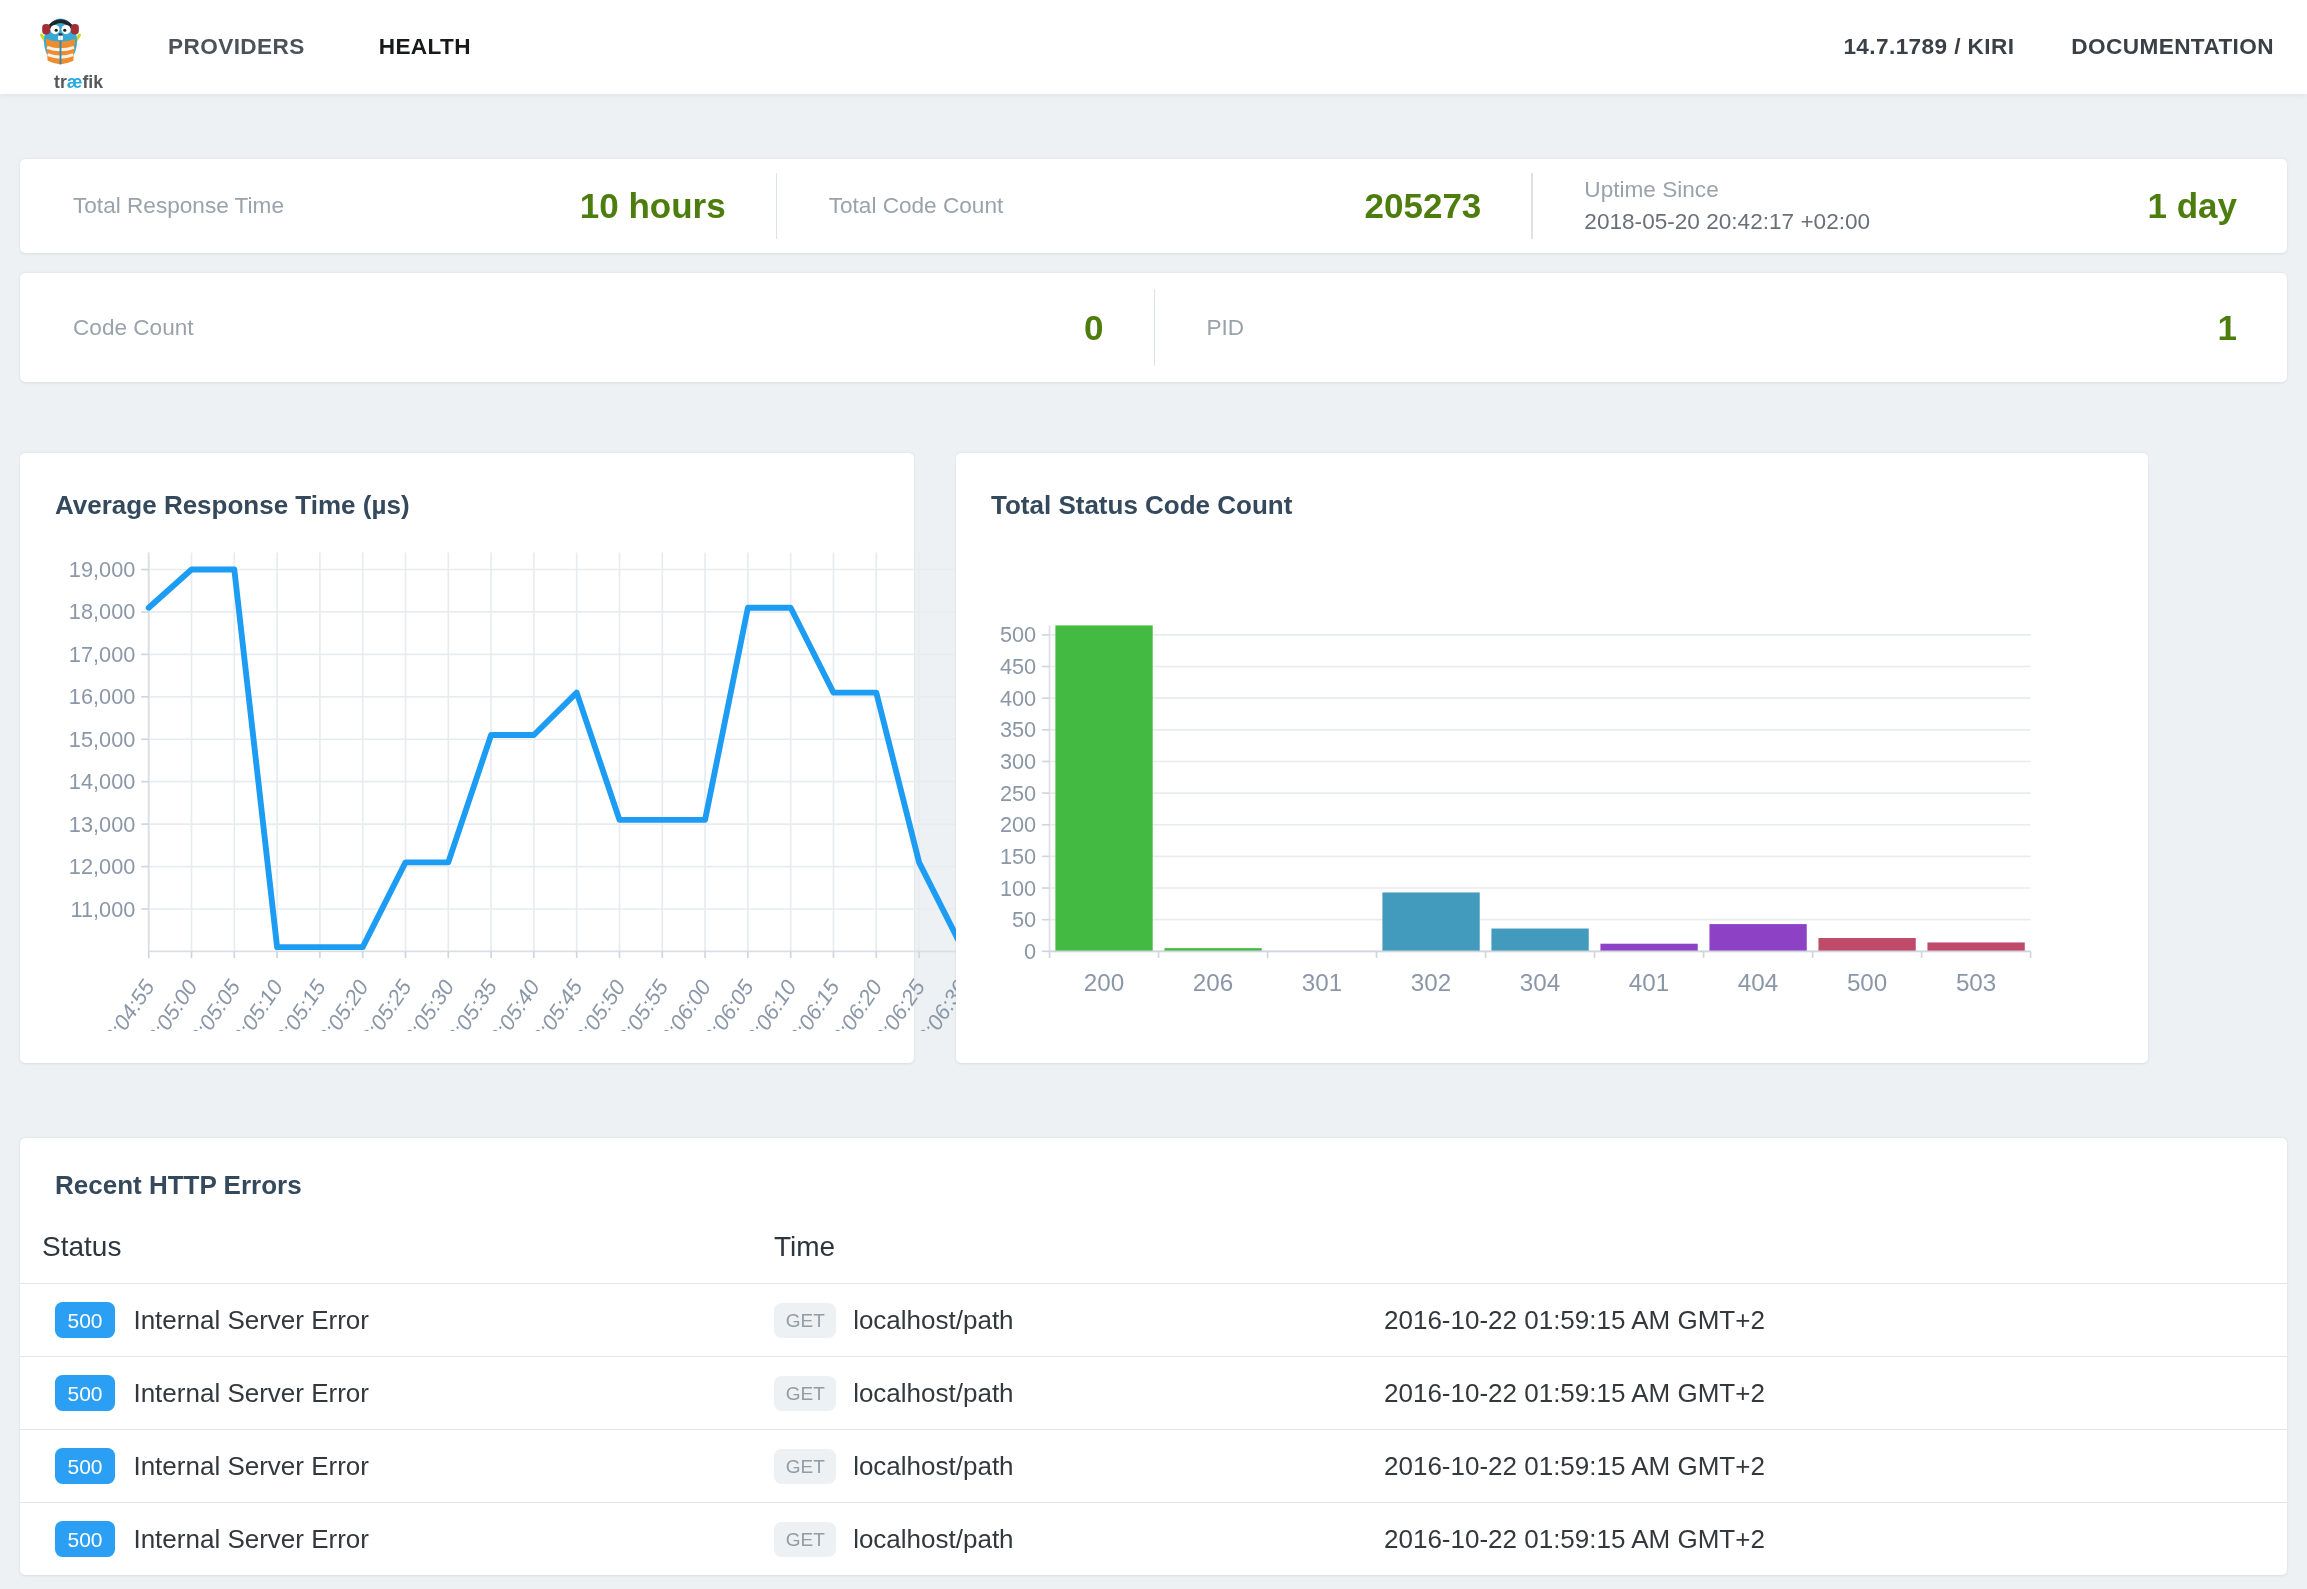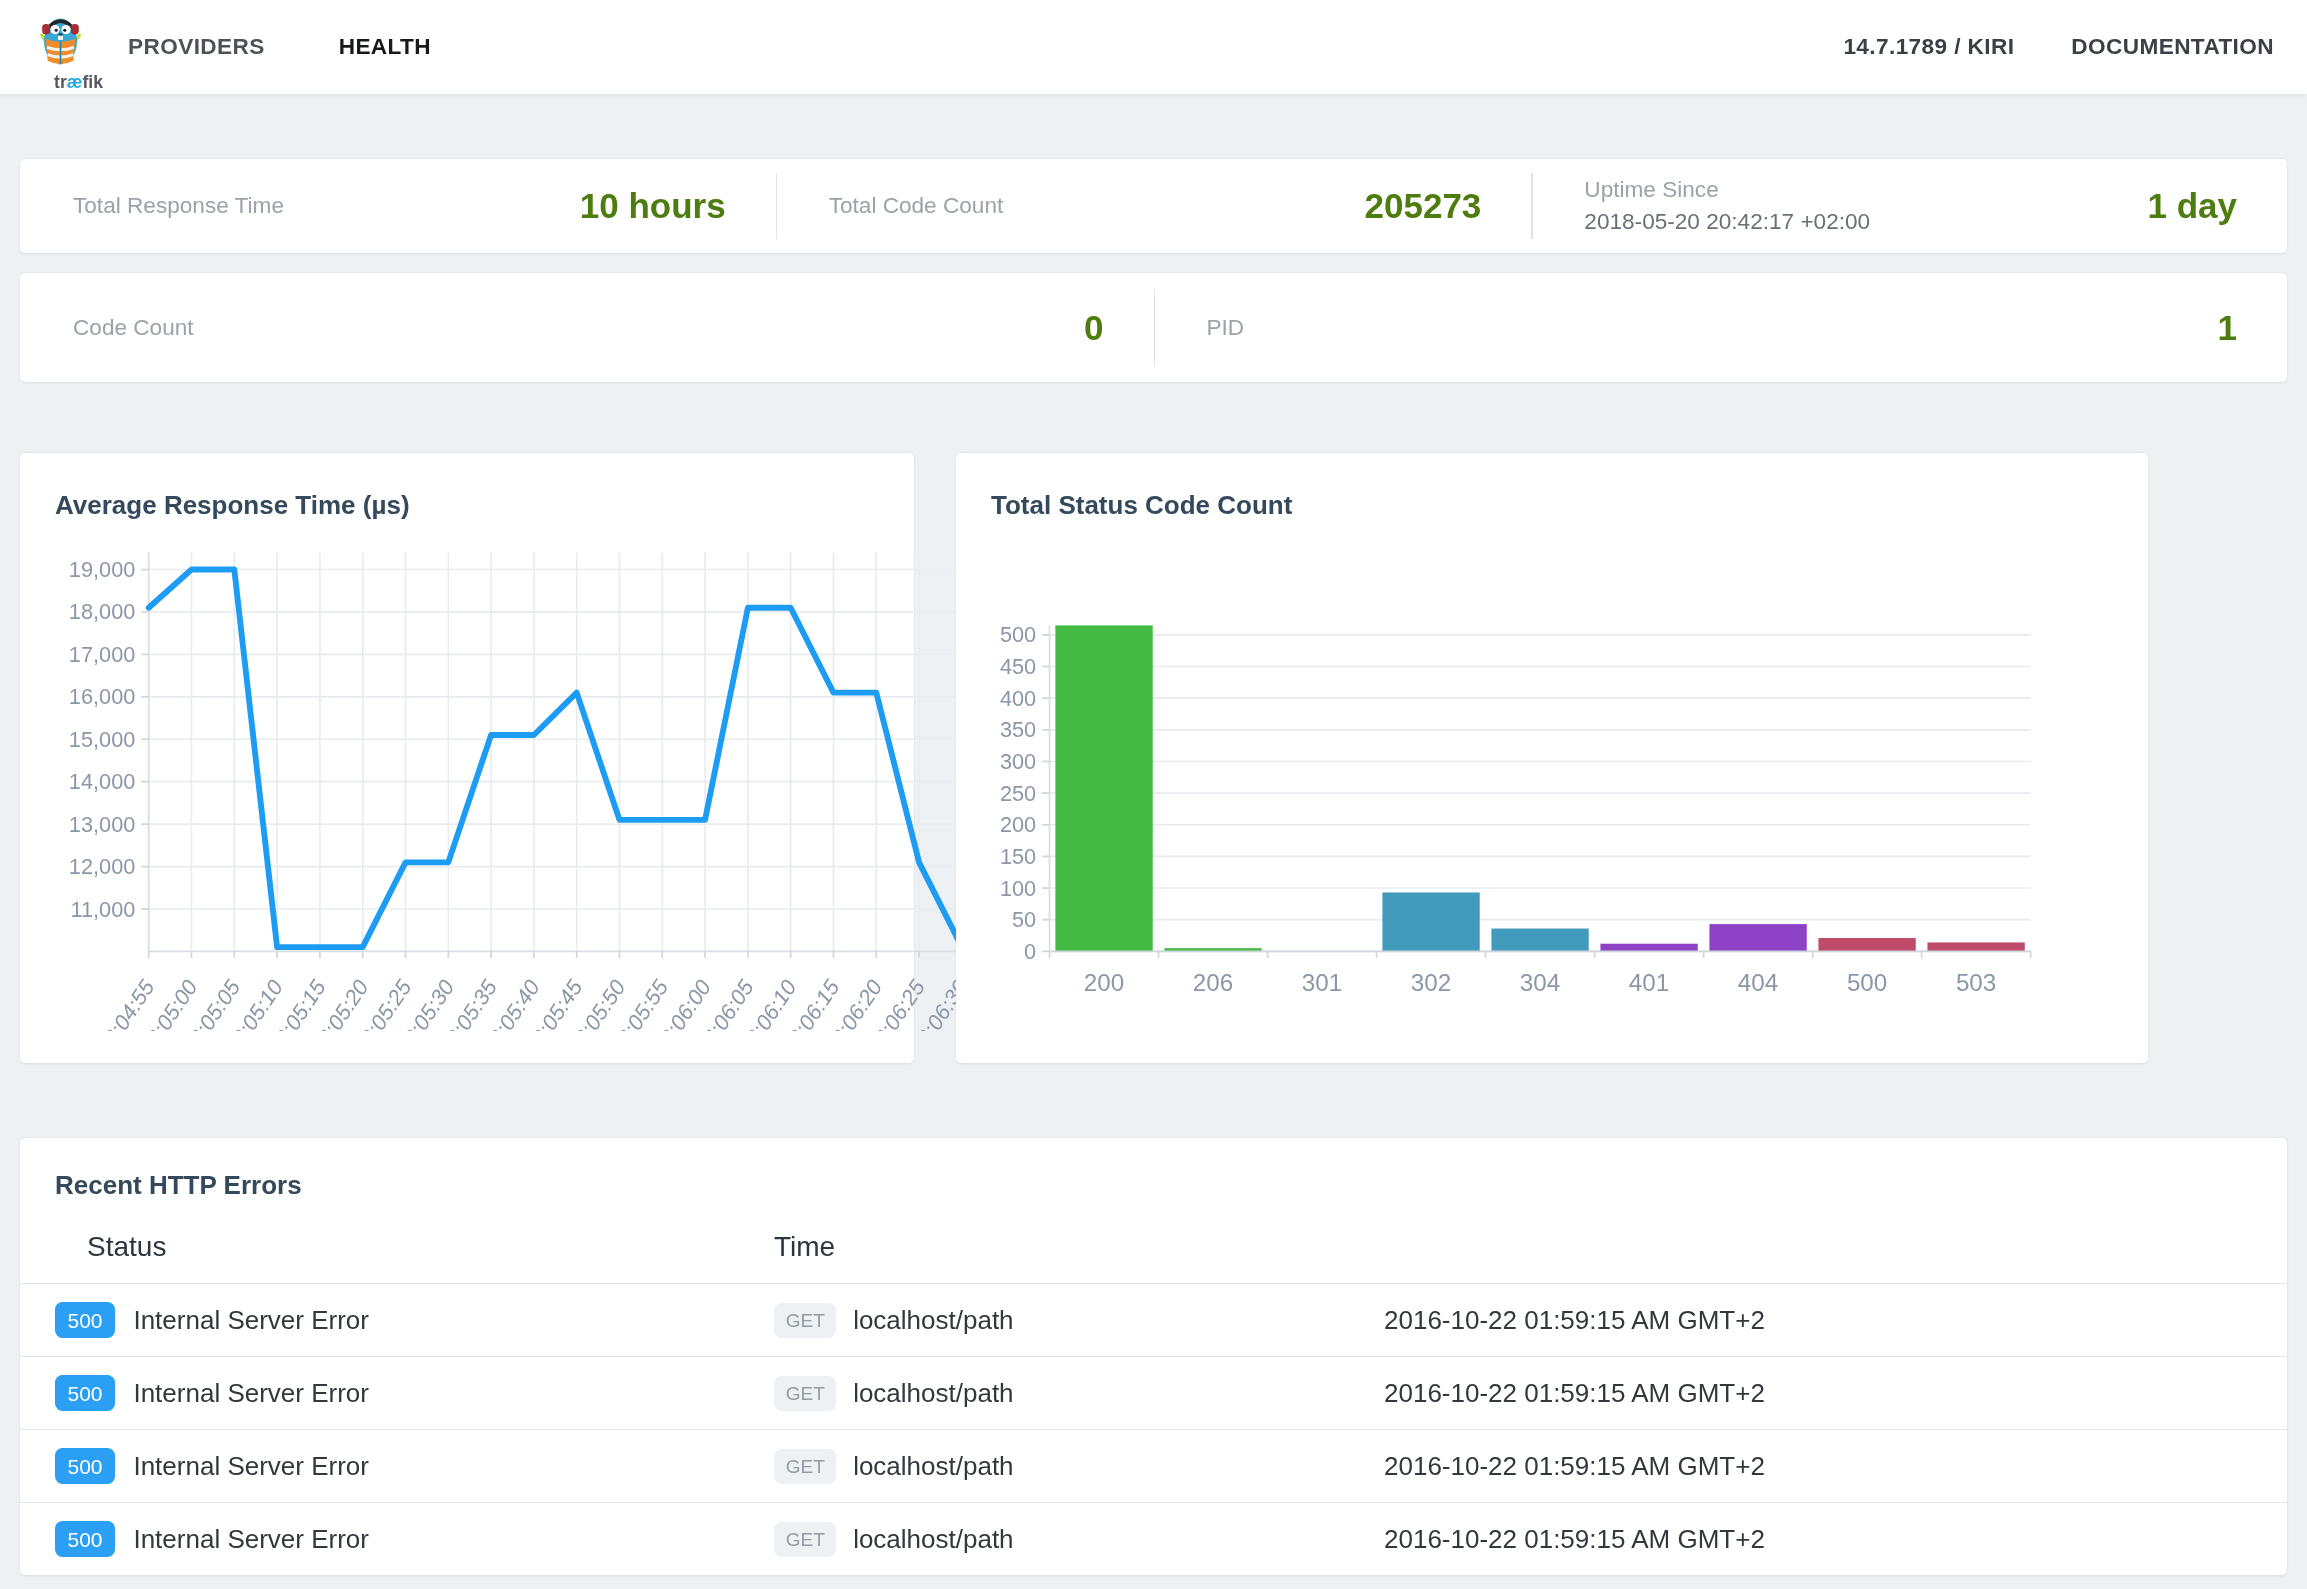--- a/index.html
+++ b/index.html
@@ -6,21 +6,21 @@
   html,body { width:2307px; height:1590px; overflow:hidden;
     font-family:"Liberation Sans", sans-serif; background:#edf1f4; }
 
   
   .navbar { position:relative; height:94px; background:#ffffff;
     box-shadow:0 1.7px 5px rgba(40,60,80,.08); display:flex; align-items:center;
     padding:0 33px 0 20px; z-index:5; }
   .logo { display:flex; flex-direction:column; align-items:center; width:80px; margin-top:5px; cursor:pointer; }
   .logo-text { font-size:17.6px; font-weight:bold; color:#55575b; line-height:16.7px; margin-top:-1.7px;padding-left:37px; }
   .logo-text .ae { color:#29abe2; }
-  .nav-links { display:flex; align-items:center; margin-left:28px; gap:74px; }
+  .nav-links { display:flex; align-items:center; margin-left:68px; gap:74px; }
   .nav-link { font-size:22.6px; font-weight:bold; letter-spacing:0.4px; color:#4c5257; cursor:pointer; }
   .nav-link.active { color:#17191b; }
   .nav-right { margin-left:auto; display:flex; align-items:center; gap:57px; }
   .nav-right .nav-link { color:#3a4045; }
 
   
   .main { padding:0 20px; }
   .card { background:#fff; border-radius:5px;
     box-shadow:0 0.8px 2.5px rgba(40,60,80,.10), 0 0 0.8px rgba(40,60,80,.06); }
 
@@ -43,21 +43,21 @@
   .chart-title { font-size:26px; font-weight:bold; color:#35495d; padding:11.7px 0 0 15px; }
   .chart-body { margin-top:8.4px; }
   svg text { font-family:"Liberation Sans", sans-serif; }
 
   
   .errors-card { margin-top:75px; padding:32px 0 0 0; min-height:435px; }
   .errors-title { font-size:26px; font-weight:bold; color:#35495d; padding:0 0 22px 35px; }
   .t-head, .t-row { display:grid; grid-template-columns:754px 610px auto; align-items:center; }
   .t-head { padding:8.4px 0 20px 0; }
   .t-head > div { font-size:28px; color:#2d353d; }
-  .t-head > div:first-child { padding-left:35px;margin-left:32px; }
+  .t-head > div:first-child { padding-left:22px; }
   .t-row { height:73px; border-top:1.7px solid #e3e6e9; }
   .t-cell { display:flex; align-items:center; }
   .t-cell.status { padding-left:35px; gap:18.4px; }
   .badge-500 { background:#2b9ff3; color:#fff; font-size:21px; border-radius:7.5px;
     padding:7.5px 12.5px; line-height:1; }
   .badge-get { background:#edf1f4; color:#939ba3; font-size:19px; border-radius:7.5px;
     padding:8.4px 11.7px; line-height:1; margin-right:16.7px; }
   .err-text, .req-path, .err-time { font-size:26px; color:#33383d; }
 </style>
 </head>

